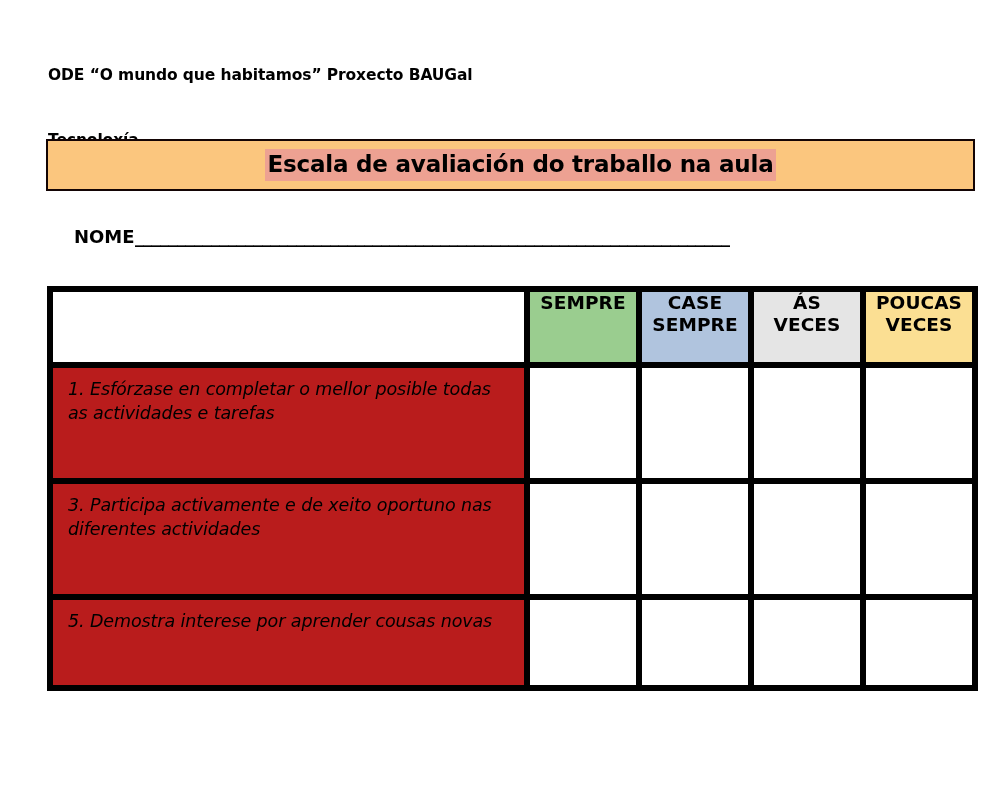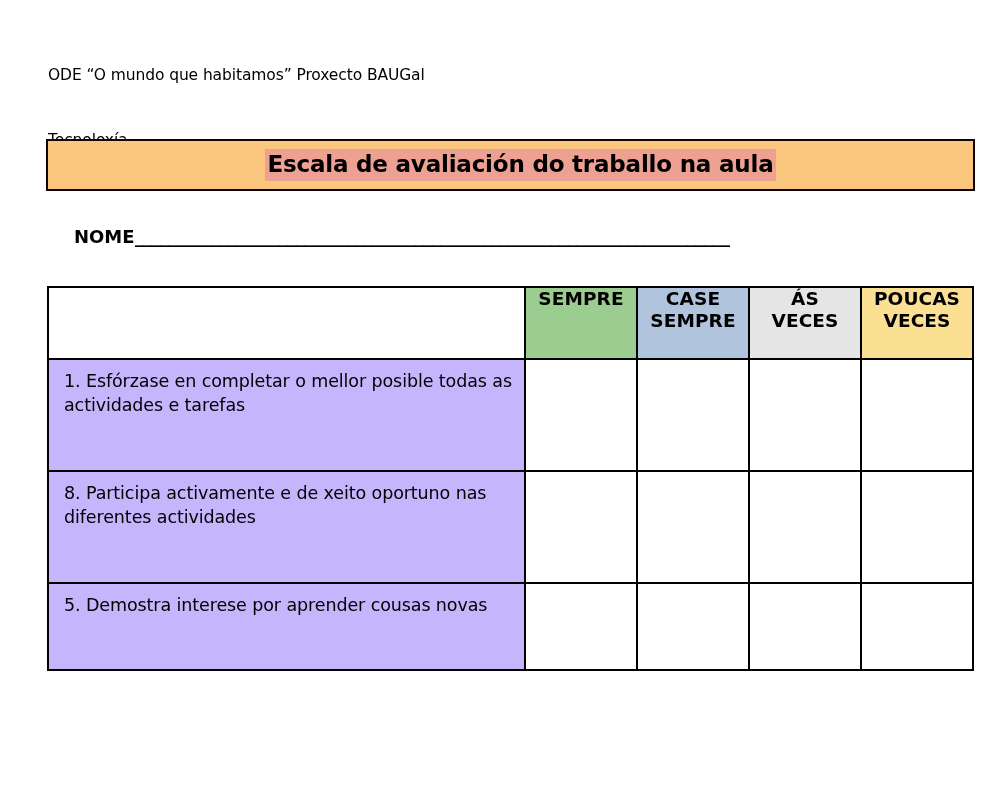--- a/index.html
+++ b/index.html
@@ -15,21 +15,21 @@
     position: relative;
     overflow: hidden;
   }
 
   
   .doc-header {
     position: absolute;
     left: 48px;
     top: 22px;
     font-family: "DejaVu Sans", sans-serif;
-    font-weight: normal;
+    font-weight: bold;
     font-size: 15.5px;
     line-height: 21.5px;
     letter-spacing: -0.1px;
     white-space: pre;
   }
   .doc-header .hline { display: block; }
   .hline .gap { display: inline-block; width: 26px; }
 
   
   .title-banner {
@@ -84,21 +84,21 @@
   
   .scale-table {
     position: absolute;
     left: 47px;
     top: 286px;
     width: 927px;
     border-collapse: collapse;
     table-layout: fixed;
   }
   .scale-table td, .scale-table th {
-    border: 2px solid #000000;
+    border: 6px solid #000000;
     padding: 0;
     vertical-align: top;
     background: #ffffff;
   }
   .col-item   { width: 477px; }
   .col-choice { width: 112px; }
 
   thead th {
     height: 70px;
     text-align: center;
@@ -110,28 +110,29 @@
     letter-spacing: 0.1px;
   }
   th.blank-head { background: #ffffff; }
   th.h-sempre      { background: #9ACD8F; }
   th.h-case-sempre { background: #B0C4DE; }
   th.h-as-veces    { background: #e5e5e5; }
   th.h-poucas      { background: #FBDF93; margin-top: 30px; }
   .head-line { display: block; }
 
   tbody td.item-cell {
-    background: #c4b5fd;
+    background: #b91c1c;
     padding: 9px 10px 8px 15px;
     font-family: "DejaVu Sans", sans-serif;
     font-weight: normal;
     font-size: 17.5px;
     line-height: 24px;
     letter-spacing: -0.1px;
     vertical-align: top;
+    font-style: italic;
   }
   tbody td.mark-cell { background: #ffffff; }
 
   tbody tr.tall td  { height: 93px; }
   tbody tr.short td { height: 68px; }
 </style>
 </head>
 <body>
 
 <div class="doc-header">
@@ -178,21 +179,21 @@
   </thead>
   <tbody>
     <tr class="tall">
       <td class="item-cell">1. Esfórzase en completar o mellor posible todas as actividades e tarefas</td>
       <td class="mark-cell"></td>
       <td class="mark-cell"></td>
       <td class="mark-cell"></td>
       <td class="mark-cell"></td>
     </tr>
     <tr class="tall">
-      <td class="item-cell">8. Participa activamente e de xeito oportuno nas diferentes actividades</td>
+      <td class="item-cell">3. Participa activamente e de xeito oportuno nas diferentes actividades</td>
       <td class="mark-cell"></td>
       <td class="mark-cell"></td>
       <td class="mark-cell"></td>
       <td class="mark-cell"></td>
     </tr>
     <tr class="short">
       <td class="item-cell">5. Demostra interese por aprender cousas novas</td>
       <td class="mark-cell"></td>
       <td class="mark-cell"></td>
       <td class="mark-cell"></td>

